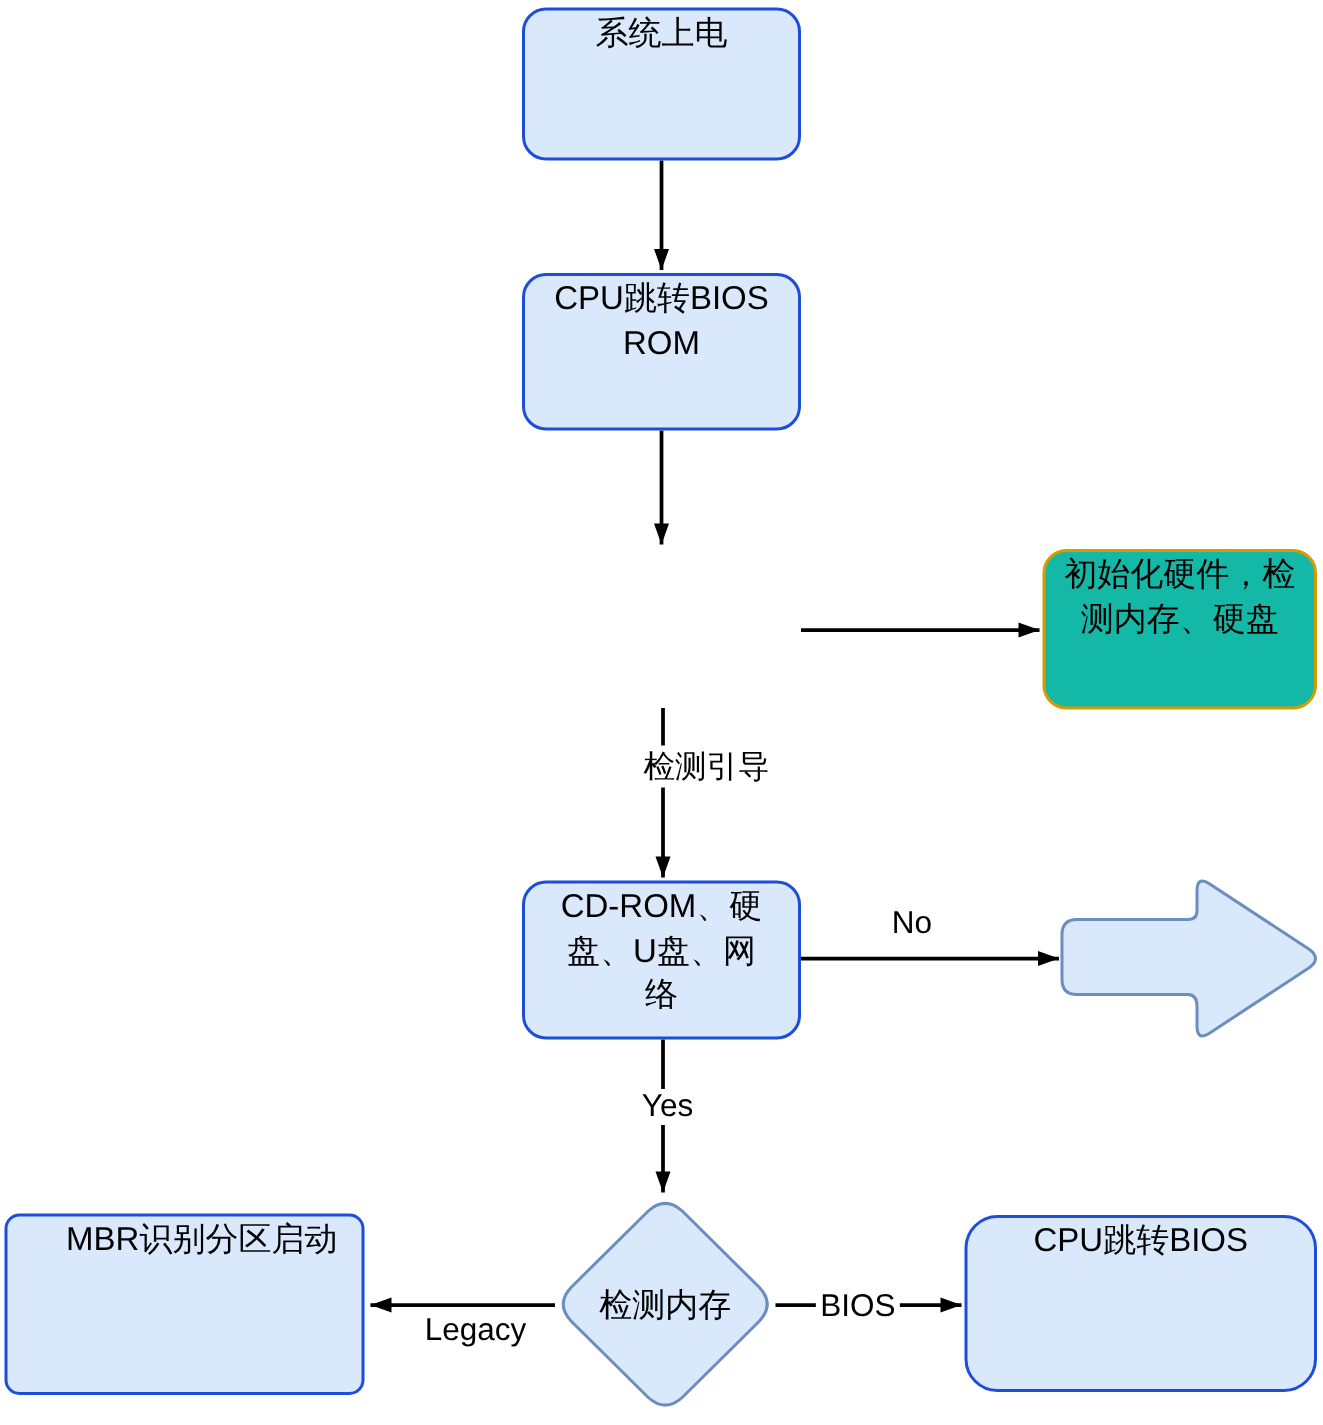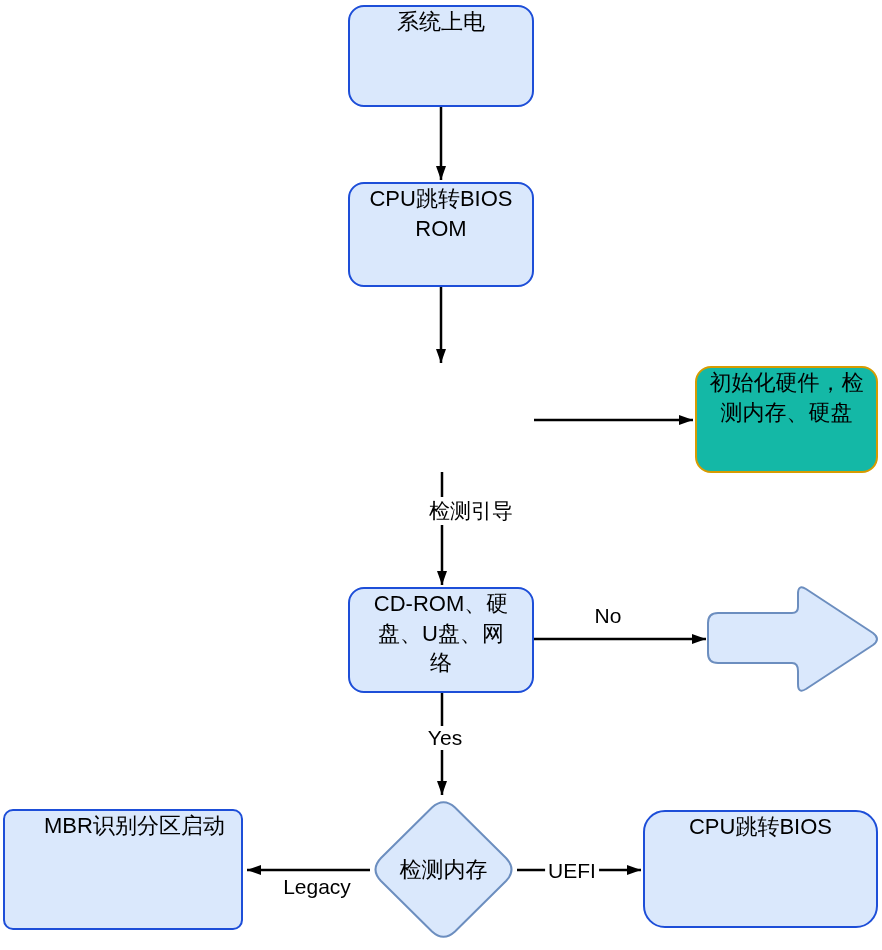--- a/index.html
+++ b/index.html
@@ -103,15 +103,15 @@
   </div>
 
   <div class="edge-label" style="left:471px;top:511px;">检测引导</div>
 
   <div class="edge-label" style="left:608px;top:616px;">No</div>
 
   <div class="edge-label" style="left:445px;top:738px;">Yes</div>
 
   <div class="edge-label" style="left:317px;top:871px;margin-top:16px;">Legacy</div>
 
-  <div class="edge-label" style="left:572px;top:871px;">UEFI</div>
+  <div class="edge-label" style="left:572px;top:871px;">BIOS</div>
 
 </div>
 
 </body></html>

